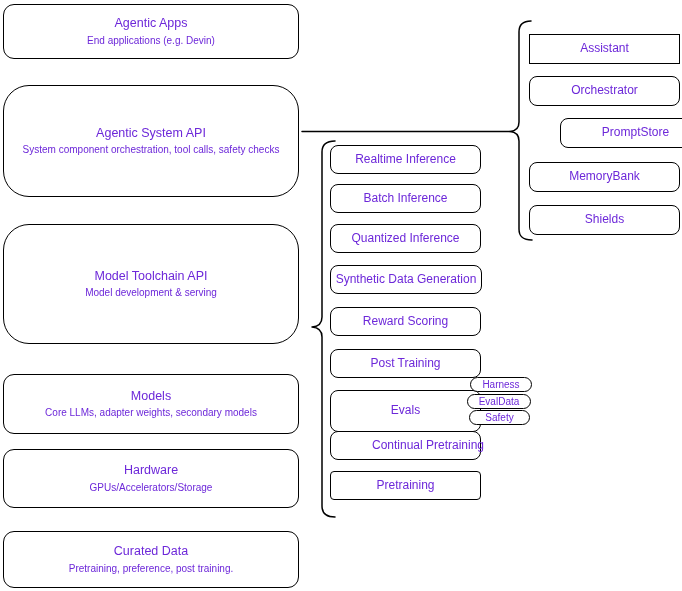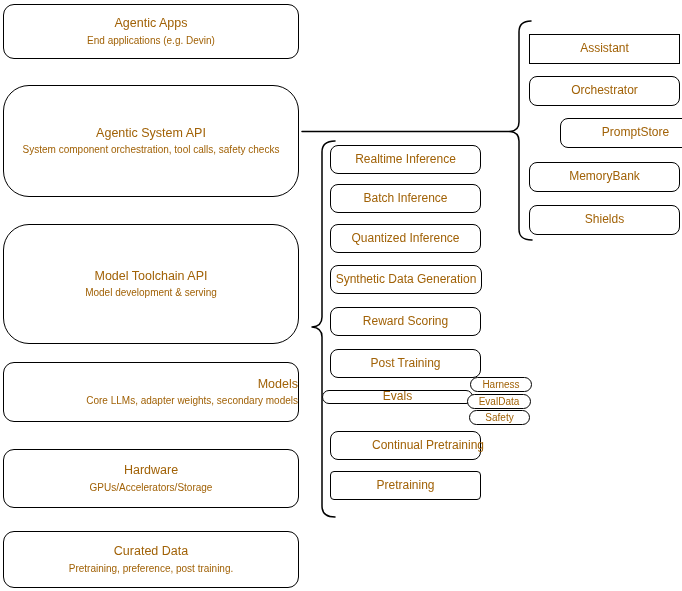--- a/index.html
+++ b/index.html
@@ -6,21 +6,21 @@
     margin: 0;
     padding: 0;
     background: #ffffff;
   }
   #canvas {
     position: relative;
     width: 682px;
     height: 591px;
     background: #ffffff;
     font-family: "Liberation Sans", sans-serif;
-    color: #a16207;
+    color: #6d28d9;
     overflow: hidden;
   }
   .node {
     position: absolute;
     box-sizing: border-box;
     background: #ffffff;
     border: 1.5px solid #000000;
     display: flex;
     flex-direction: column;
     align-items: center;
@@ -94,21 +94,21 @@
   <div class="node" style="left:3px; top:85px; width:296px; height:112px; border-radius:26px;">
     <div class="node-title">Agentic System API</div>
     <div class="node-subtitle">System component orchestration, tool calls, safety checks</div>
   </div>
 
   <div class="node" style="left:3px; top:224px; width:296px; height:120px; border-radius:26px;">
     <div class="node-title">Model Toolchain API</div>
     <div class="node-subtitle">Model development &amp; serving</div>
   </div>
 
-  <div class="node" style="left:3px; top:362px; width:296px; height:60px; border-radius:11px;align-items:flex-end;">
+  <div class="node" style="left:3px; top:374px; width:296px; height:60px; border-radius:11px;">
     <div class="node-title">Models</div>
     <div class="node-subtitle">Core LLMs, adapter weights, secondary models</div>
   </div>
 
   <div class="node" style="left:3px; top:449px; width:296px; height:59px; border-radius:11px;">
     <div class="node-title">Hardware</div>
     <div class="node-subtitle">GPUs/Accelerators/Storage</div>
   </div>
 
   <div class="node" style="left:3px; top:531px; width:296px; height:57px; border-radius:11px;">
@@ -133,21 +133,21 @@
   </div>
 
   <div class="node" style="left:330px; top:307px; width:151px; height:29px; border-radius:8px;">
     <div class="node-label">Reward Scoring</div>
   </div>
 
   <div class="node" style="left:330px; top:349px; width:151px; height:29px; border-radius:8px;">
     <div class="node-label">Post Training</div>
   </div>
 
-  <div class="node" style="left:322px; top:390px; width:151px; height:14px; border-radius:8px;">
+  <div class="node" style="left:330px; top:390px; width:151px; height:42px; border-radius:8px;">
     <div class="node-label">Evals</div>
   </div>
 
   <div class="node" style="left:330px; top:431px; width:151px; height:29px; border-radius:8px;padding-left:45px;">
     <div class="node-label">Continual Pretraining</div>
   </div>
 
   <div class="node" style="left:330px; top:471px; width:151px; height:29px; border-radius:4px;">
     <div class="node-label">Pretraining</div>
   </div>

